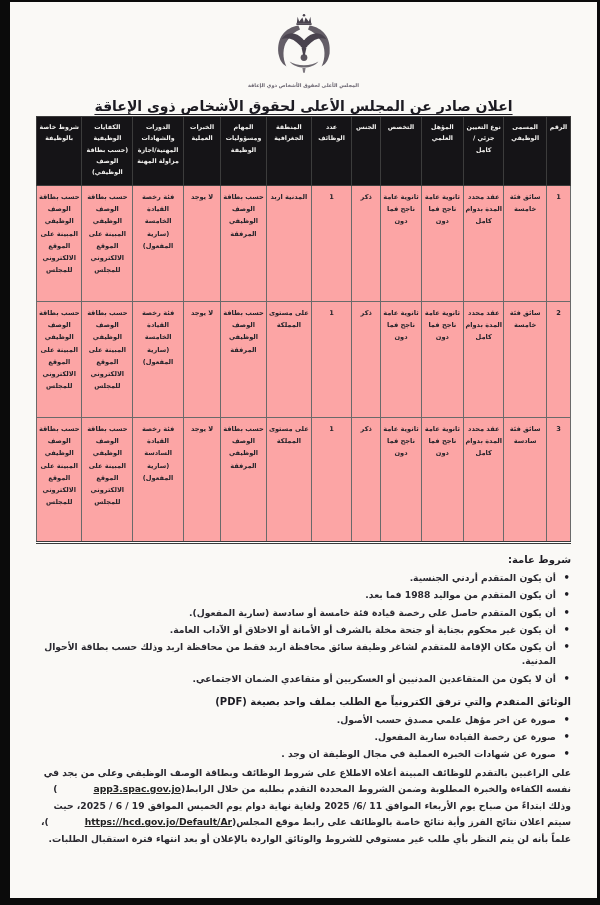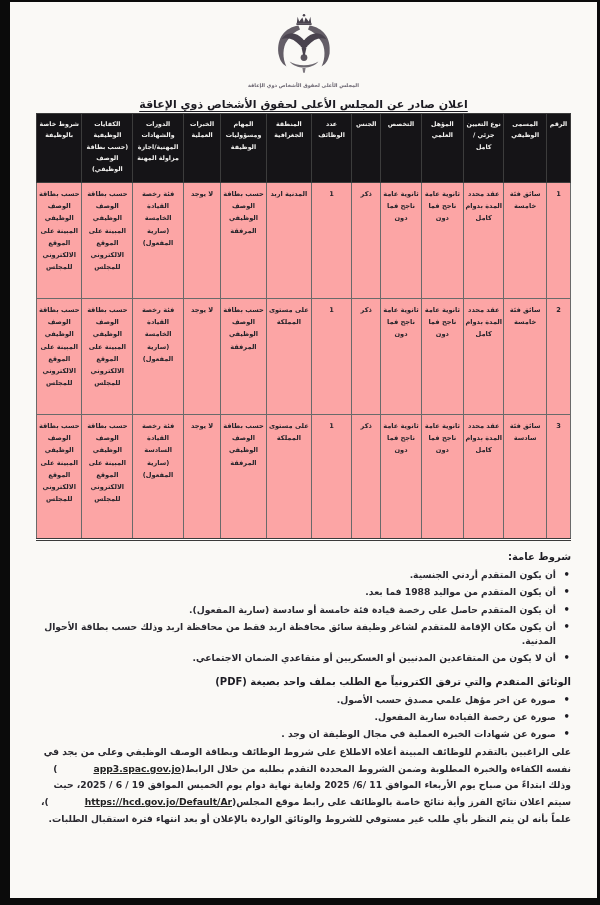--- a/index.html
+++ b/index.html
@@ -7,21 +7,21 @@
   .frame{position:relative; width:600px; height:905px; background:#0b0b0b; overflow:hidden;}
   .page{position:absolute; top:2px; right:3px; bottom:7px; left:10px; background:#faf9f6; overflow:hidden;}
   .content{padding:6px 26px 0 26px; direction:rtl;}
 
   
   .crest-wrap{text-align:center; margin-top:4px;}
   .crest-svg{display:inline-block;}
   .crest-caption{font-size:5px; color:#6a6570; letter-spacing:-0.5px; margin-top:2px; filter:blur(0.4px); font-weight:700;}
 
   
-  .title1{margin:10px 0 2px 0; text-align:center; font-size:11px; font-weight:700;
+  .title1{margin:10px 0 2px 0; text-align:center; font-size:14px; font-weight:700;
           text-decoration:underline; text-underline-offset:3px; color:#1c1b22;}
   .title2{margin:7px 8px 8px 8px; text-align:center; font-size:11.5px; font-weight:700;
           text-decoration:underline; text-underline-offset:3px; line-height:1.9; color:#1c1b22;}
 
   
   table.jobs{width:100%; border-collapse:collapse; table-layout:fixed; direction:rtl; background:#fff;
              border:1.5px solid #3a3a3a;}
   table.jobs th{background:#151417; color:#f4f3f1; font-size:6.3px; font-weight:700;
                 vertical-align:top; text-align:center; padding:4px 1px 2px 1px; height:62px;
                 border:1px solid #3c3c3c; line-height:1.8; overflow:hidden;}
@@ -157,20 +157,21 @@
           </tr>
         </tbody>
       </table>
 
       <div>
         <div class="section-heading">شروط عامة:</div>
         <ul class="blist">
           <li>أن يكون المتقدم أردني الجنسية.</li>
           <li>أن يكون المتقدم من مواليد 1988 فما بعد.</li>
           <li>أن يكون المتقدم حاصل على رخصة قيادة فئة خامسة أو سادسة (سارية المفعول).</li>
+          <li>أن يكون غير محكوم بجناية أو جنحة مخلة بالشرف أو الأمانة أو الاخلاق أو الآداب العامة.</li>
           <li>أن يكون مكان الإقامة للمتقدم لشاغر وظيفة سائق محافظة اربد فقط من محافظة اربد وذلك حسب بطاقة الأحوال المدنية.</li>
           <li>أن لا يكون من المتقاعدين المدنيين أو العسكريين أو متقاعدي الضمان الاجتماعي.</li>
         </ul>
       </div>
 
       <div>
         <div class="section-heading">الوثائق المتقدم والتي ترفق الكترونياً مع الطلب بملف واحد بصيغة (PDF)</div>
         <ul class="blist">
           <li>صورة عن اخر مؤهل علمي مصدق حسب الأصول.</li>
           <li>صورة عن رخصة القيادة سارية المفعول.</li>

